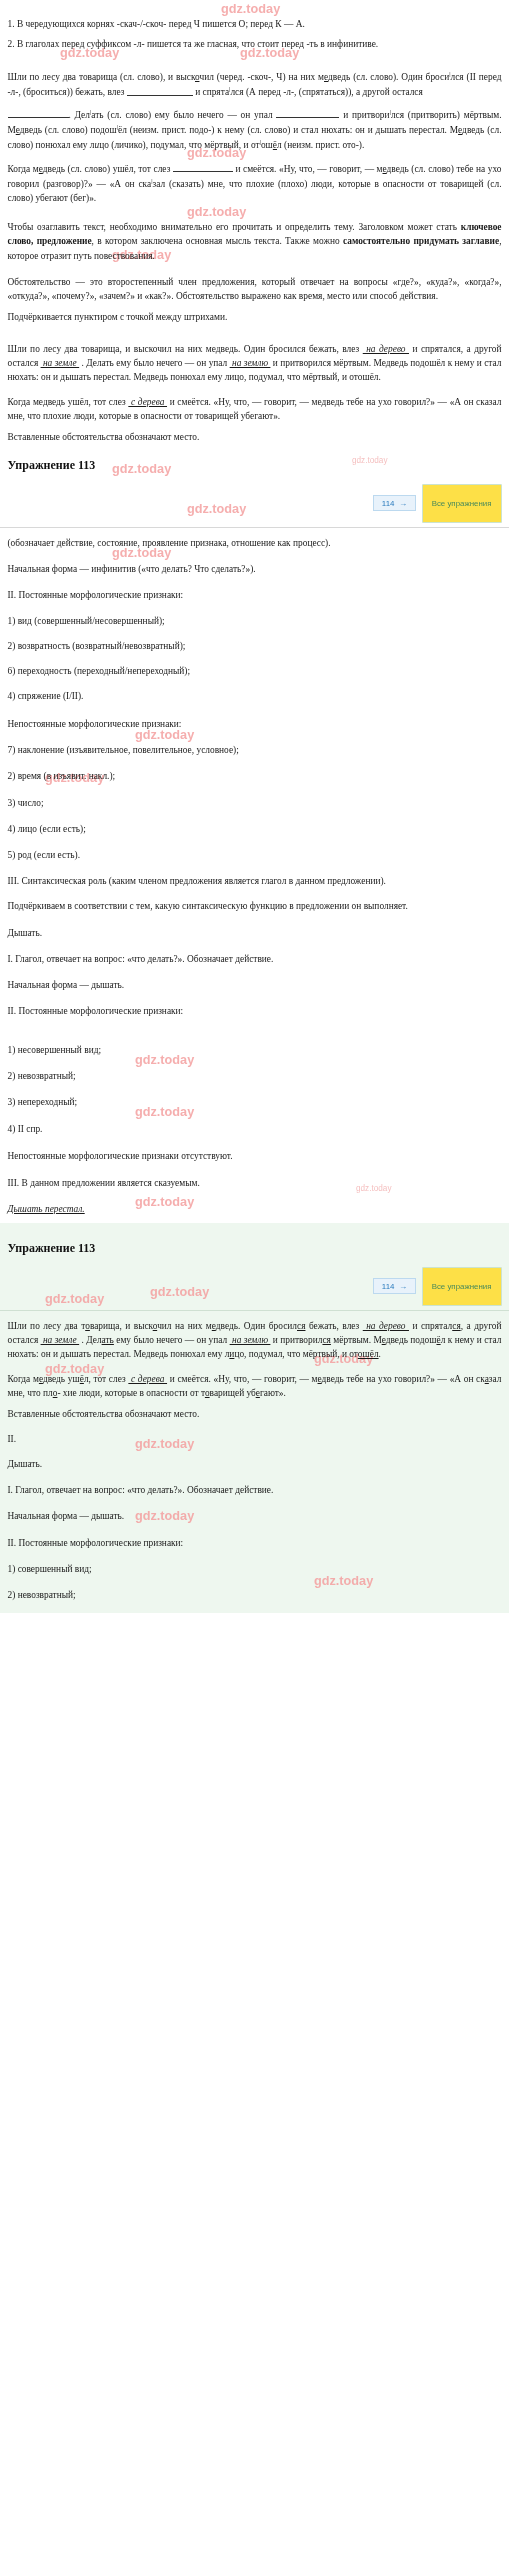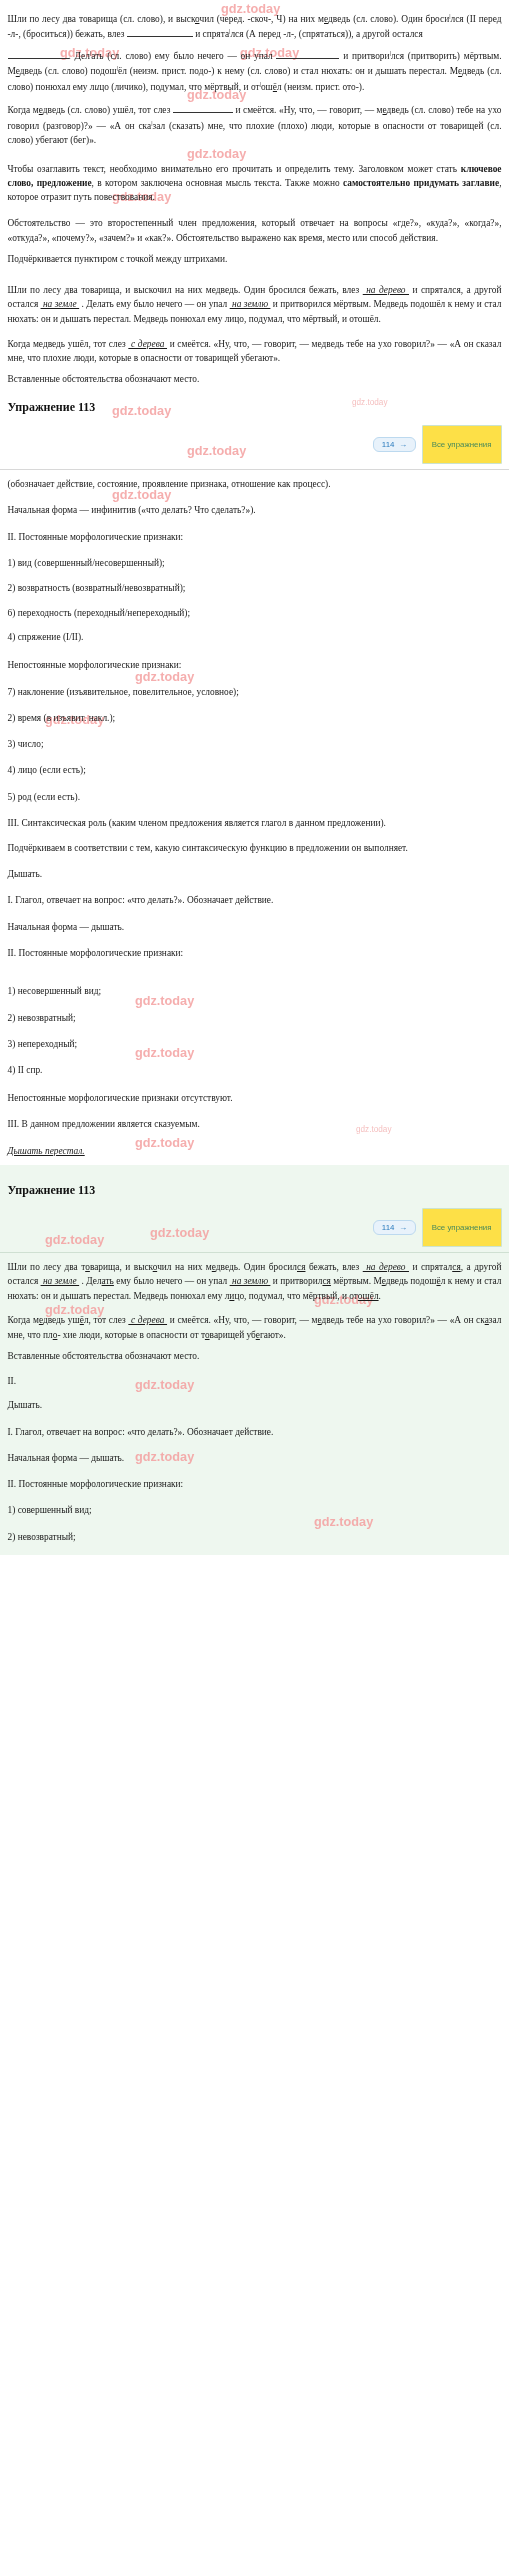--- a/index.html
+++ b/index.html
@@ -65,21 +65,21 @@
     align-items: center;
     gap: 6px;
     padding: 3px 7.5px 4.5px 7.5px;
     border-bottom: 0.7px solid #d8d8d8;
     margin-bottom: 7.5px;
   }
   .nav-btn {
     background: #e8f2fb;
     color: #2b7bbd;
     border: 0.7px solid #bcd9ef;
-    border-radius: 6px;
+    border-radius: 0;
     font-family: "Liberation Sans", sans-serif;
     font-size: 7.9px;
     padding: 2.2px 7.5px;
     display: inline-flex;
     align-items: center;
     gap: 4.5px;
     cursor: pointer;
   }
   .nav-btn .arrow { font-size: 8.2px; }
   .nav-all {
@@ -98,20 +98,24 @@
   }
   sup.mark { font-size: 6.7px; vertical-align: super; }
 </style>
 </head>
 <body>
 
 <div class="page">
 
   <div class="wm" style="left:221px; top:1.5px;">gdz.today</div>
 
+  <div class="blk" style="padding-top:16.5px;">
+    <p class="t">1. В чередующихся корнях -скач-/-скоч- перед Ч пишется О; перед К — А.</p>
+    <p class="t">2. В глаголах перед суффиксом -л- пишется та же гласная, что стоит перед -ть в инфинитиве.</p>
+  </div>
 
   <div class="wm" style="left:60px; top:46px;">gdz.today</div>
   <div class="wm" style="left:240px; top:46px;">gdz.today</div>
 
   <div class="blk" style="padding-top:10.5px;">
     <p class="t">
       Шли по лесу два товарища (сл. слово), и выск<span class="u">о</span>чил (черед. -скоч-, Ч) на них м<span class="u">е</span>дведь (сл. слово). Один броси<sup class="mark">|</sup>лся (II перед -л-, (броситься)) бежать, влез
       <span class="gap" style="width:66px;"></span> и спрята<sup class="mark">|</sup>лся (А перед -л-, (спрятаться)), а другой остался
     </p>
     <div class="wm" style="left:187px; top:88px;">gdz.today</div>

